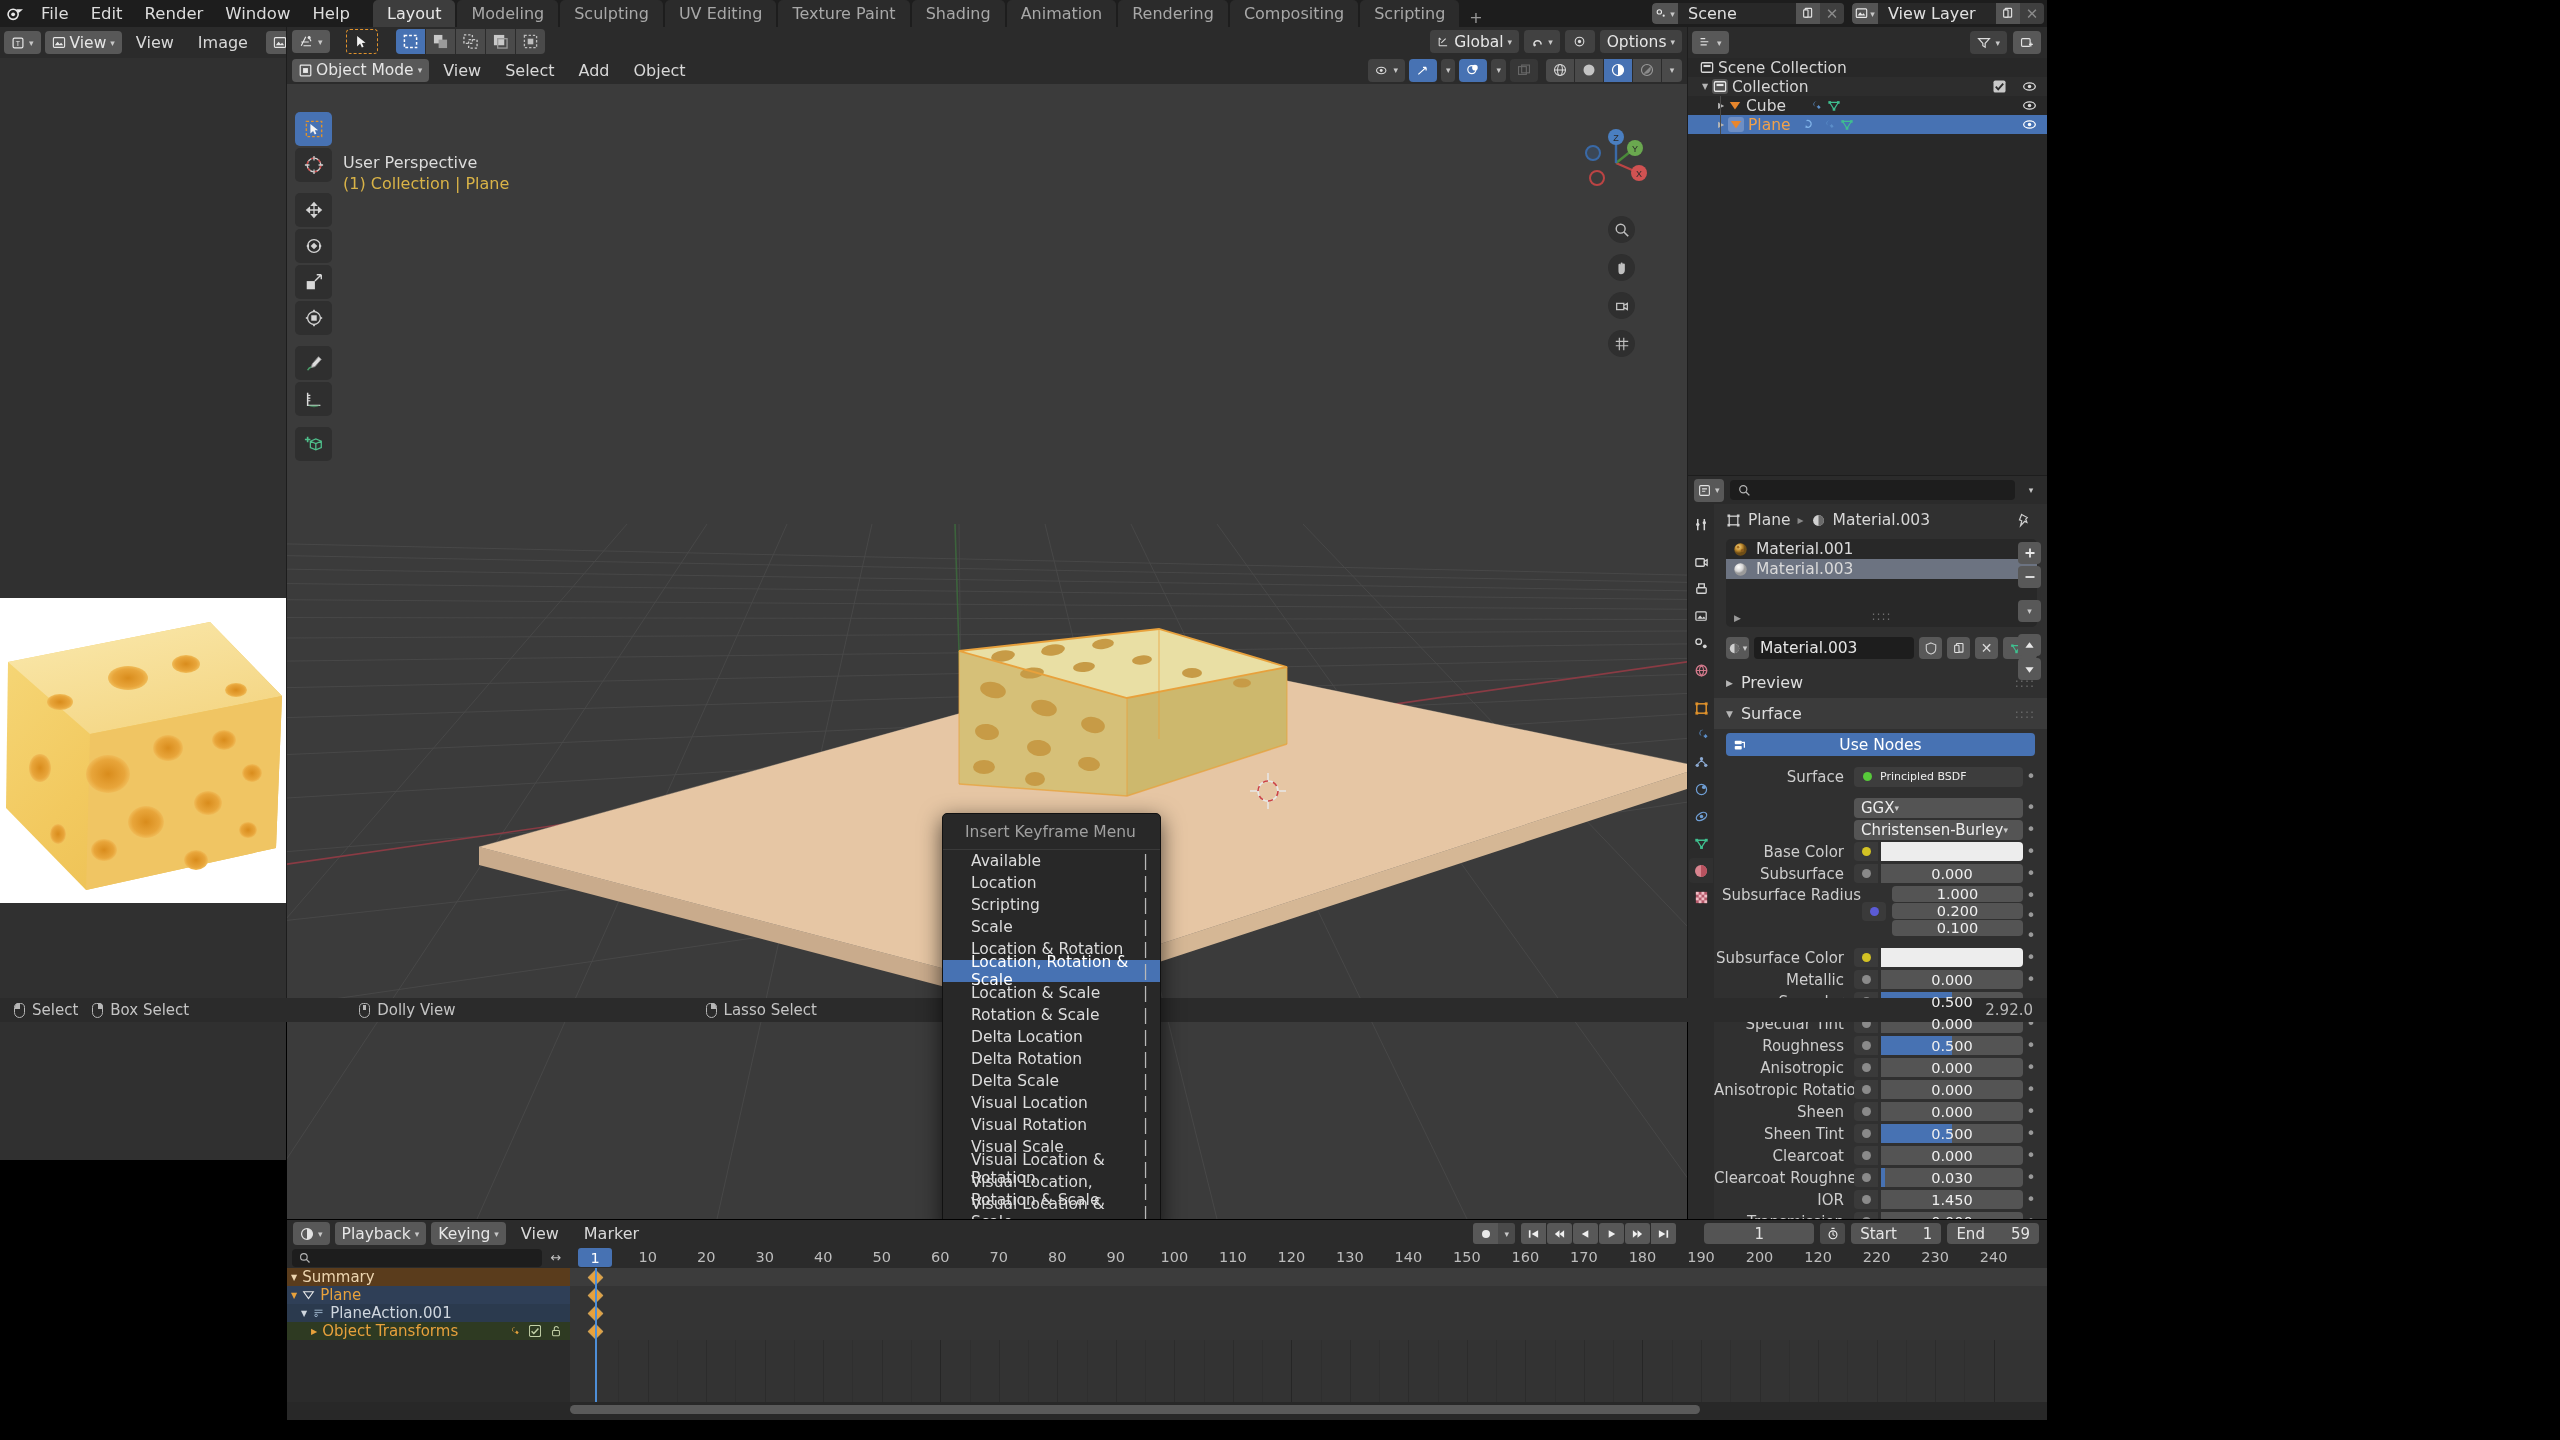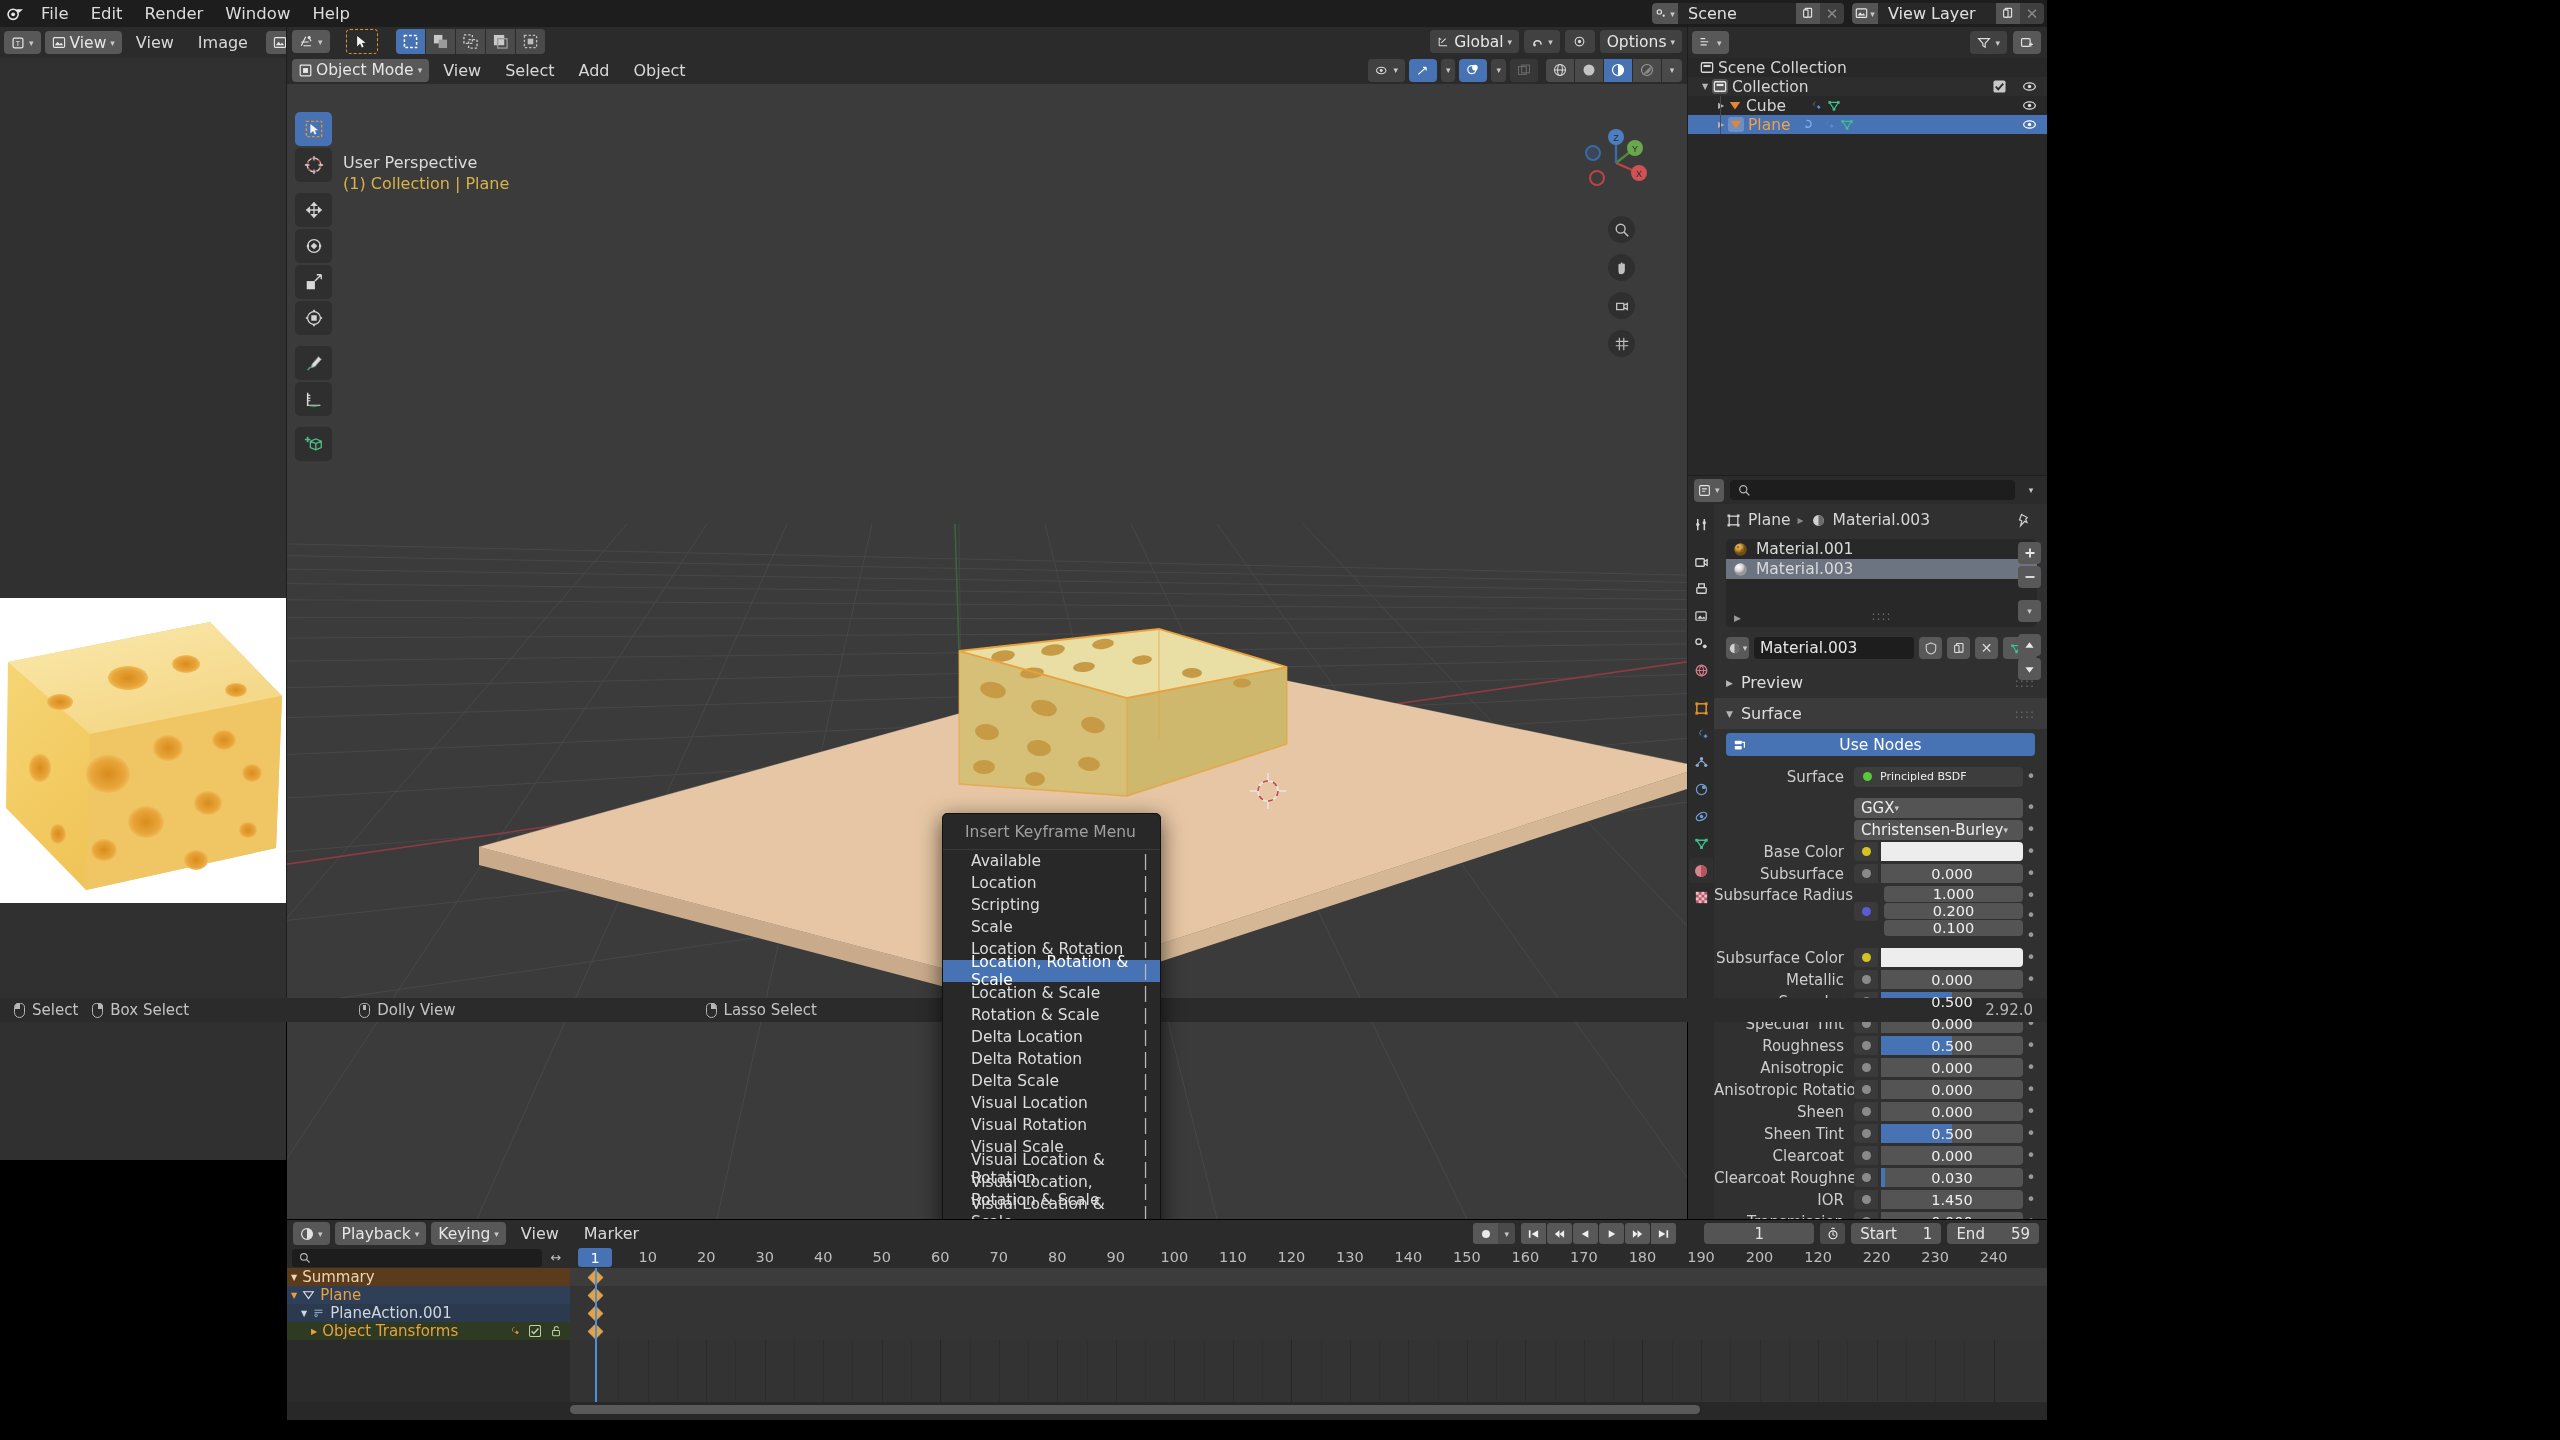--- a/index.html
+++ b/index.html
@@ -161,20 +161,33 @@
           <path d="M13 6.5 L21.5 6.5 L16 11.5 Z" fill="#e8e8e8"></path>
           <circle cx="9" cy="13" r="2.4" fill="#e8e8e8"></circle>
         </svg>
     </div>
     <div class="menu-item">File</div>
     <div class="menu-item">Edit</div>
     <div class="menu-item">Render</div>
     <div class="menu-item">Window</div>
     <div class="menu-item">Help</div>
 
+    <div class="wstabs">
+      <div class="wstab active">Layout</div>
+      <div class="wstab">Modeling</div>
+      <div class="wstab">Sculpting</div>
+      <div class="wstab">UV Editing</div>
+      <div class="wstab">Texture Paint</div>
+      <div class="wstab">Shading</div>
+      <div class="wstab">Animation</div>
+      <div class="wstab">Rendering</div>
+      <div class="wstab">Compositing</div>
+      <div class="wstab">Scripting</div>
+      <div class="wsplus">+</div>
+    </div>
 
     <div class="topright">
       <div class="fieldbox">
         <div class="icobtn">
           <svg width="13" height="13" viewBox="0 0 24 24">
               <circle cx="8" cy="9" r="4" fill="none" stroke="#e8e8e8" stroke-width="2"></circle>
               <circle cx="16" cy="16" r="2" fill="#e8e8e8"></circle>
             </svg>
           <span class="chev" style="margin-left:2px">▾</span>
         </div>
@@ -1148,21 +1161,21 @@
               <div class="swatchbtn">
                 <span style="width:9px;height:9px;border-radius:50%;background:#8a8a8a"></span>
               </div>
               <div class="pfield" style="border-radius: 0px 4px 4px 0px;">
                 <span class="fv">0.000</span>
               </div>
             </div>
             <div class="anidot">•</div>
           </div>
           <div class="prow" style="height: auto; align-items: flex-start;">
-            <div class="plabel" style="line-height: 19px;">Subsurface Radius</div>
+            <div class="plabel" style="line-height: 19px; margin-left: 8px;">Subsurface Radius</div>
             <div class="pfield-wrap">
               <div class="swatchbtn" style="border-radius: 4px;">
                 <span style="width:9px;height:9px;border-radius:50%;background:#5b5bd6"></span>
               </div>
               <div style="flex: 1 1 0%; display: flex; flex-direction: column; gap: 1px; margin-left: 3px;">
                 <div class="pfield">
                   <span class="fv">1.000</span>
                 </div>
                 <div class="pfield">
                   <span class="fv">0.200</span>

